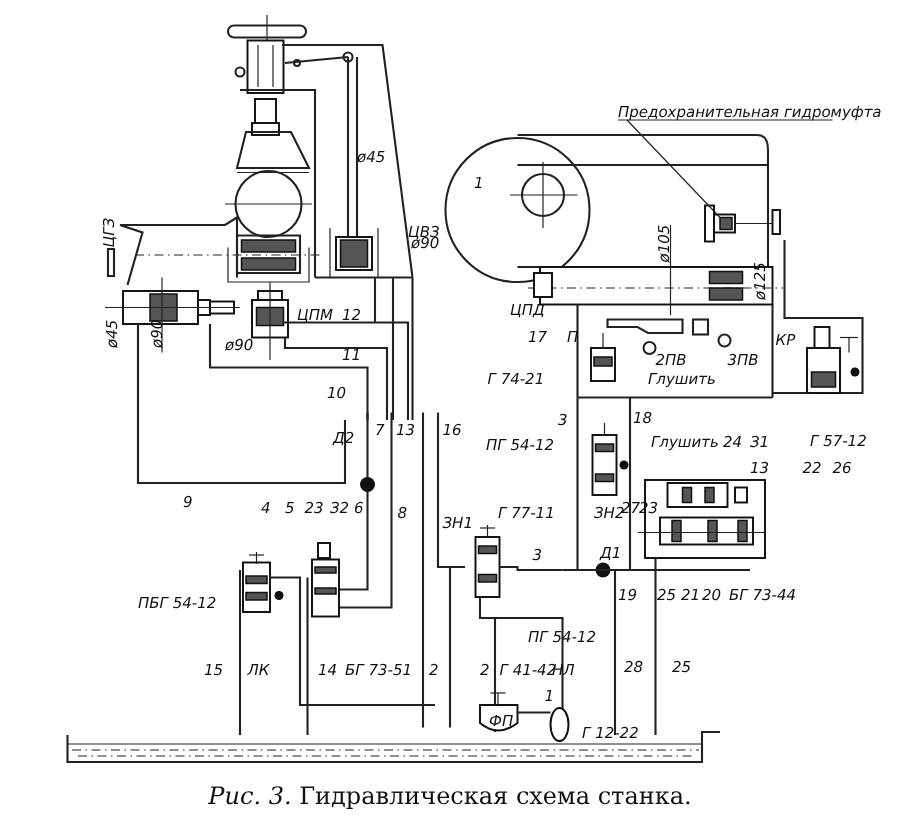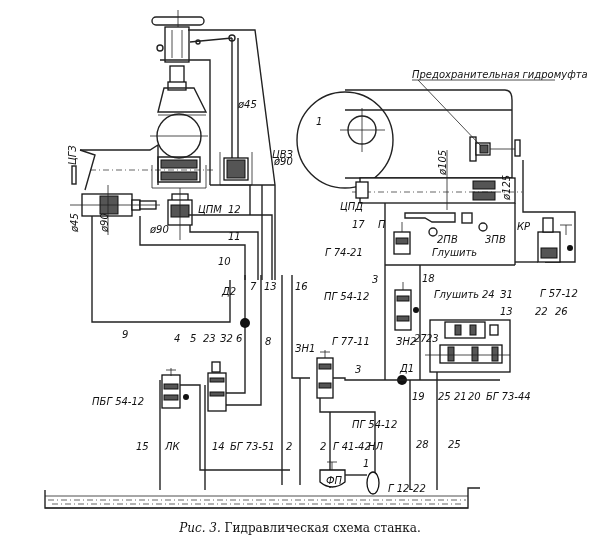--- a/index.html
+++ b/index.html
@@ -4,21 +4,21 @@
 <style>
   html,body{margin:0;padding:0;background:#fff;}
   body{width:600px;height:550px;position:relative;overflow:hidden;font-family:"DejaVu Sans",sans-serif;}
   svg{position:absolute;left:0;top:0;}
   .ln{stroke:#222;stroke-width:1.4;fill:none;}
   .thin{stroke:#222;stroke-width:0.8;fill:none;}
   .dash{stroke:#222;stroke-width:0.7;fill:none;stroke-dasharray:6 3 1 3;}
   .hatch{fill:#555;stroke:#111;stroke-width:1;}
   .box{fill:#fff;stroke:#111;stroke-width:1.3;}
   .lbl{font-family:"DejaVu Sans",sans-serif;font-style:italic;font-size:10px;fill:#111;}
-  .cap{position:absolute;left:0;width:600px;top:521px;text-align:center;font-family:"DejaVu Serif",serif;font-size:12px;color:#111;}
+  .cap{position:absolute;left:0;width:600px;top:521px;text-align:center;font-family:"DejaVu Serif",serif;font-size:16px;color:#111;}
   .cap i{font-style:italic;}
 </style>
 </head>
 <body>
 
 <svg width="600" height="520" viewBox="0 0 600 520">
 
   <g>
     <path class="ln" d="M45 490 L45 508 L468 508 L468 488 L480 488"></path>
     <line class="thin" x1="45" y1="496" x2="468" y2="496"></line>

